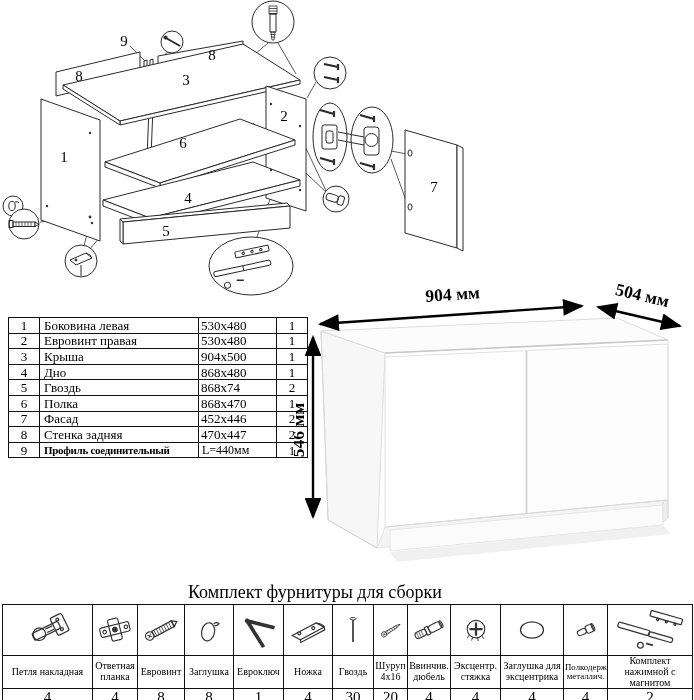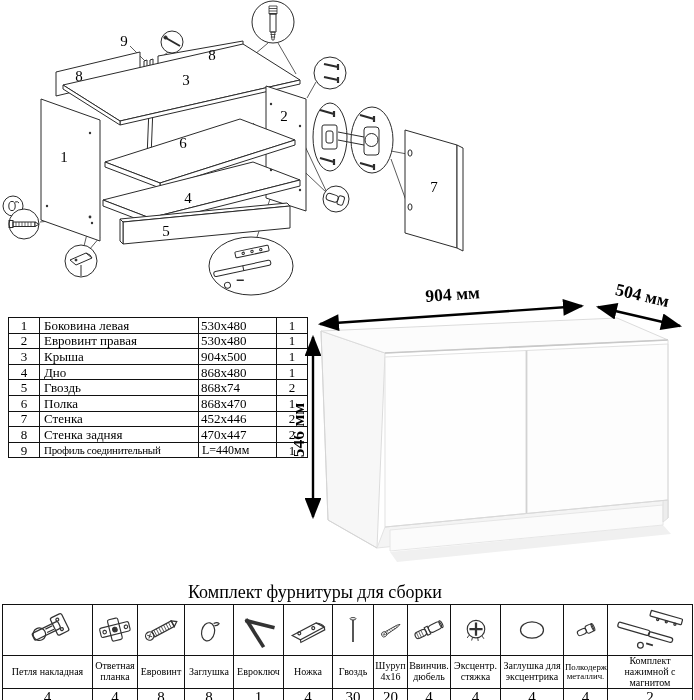--- a/index.html
+++ b/index.html
@@ -6,21 +6,21 @@
   body{width:694px;height:700px;background:#fff;position:relative;overflow:hidden;
        font-family:"Liberation Serif", serif;color:#000;}
   svg text{font-family:"Liberation Serif", serif;}
   .exploded{position:absolute;left:0;top:0;}
   .parts-table{position:absolute;left:8px;top:317px;border-collapse:collapse;table-layout:fixed;background:#fff;}
   .parts-table td{border:1.4px solid #111;height:14.6px;padding:0 2px;font-size:13px;line-height:1;white-space:nowrap;overflow:hidden;}
   .parts-table td.num{text-align:center;width:26px;}
   .parts-table td.pname{width:152px;padding-left:4px;}
   .parts-table td.psize{width:72px;text-align:left;}
   .parts-table td.pqty{width:26px;text-align:center;}
-  .parts-table tr.cond td.pname{font-size:11px;letter-spacing:-0.3px;}
+  .parts-table tr.cond td.pname{font-size:11px;letter-spacing:-0.3px;font-weight:bold;}
   .parts-table tr.cond td.psize{font-size:12px;text-align:left;padding-left:3px;}
   .cabinet{position:absolute;left:294px;top:284px;}
   .hw-title{position:absolute;left:60px;top:582px;width:510px;text-align:center;font-size:18px;}
   .hw-table{position:absolute;left:2px;top:604px;width:690px;border-collapse:collapse;table-layout:fixed;background:#fff;}
   .hw-table td{border:1.4px solid #111;padding:0;text-align:center;vertical-align:middle;overflow:hidden;}
   .hw-table tr.icons td{height:50px;}
   .hw-table tr.names td{height:27px;font-size:10px;line-height:1.08;padding:0 1px;}
   .hw-table tr.names td.sml{font-size:8.8px;}
   .hw-table tr.qtys td{height:16px;font-size:15px;line-height:1;}
   .hw-ico{display:block;margin:0 auto;}
@@ -235,21 +235,21 @@
         <td class="pqty">2</td>
       </tr>
     <tr>
         <td class="num">6</td>
         <td class="pname">Полка</td>
         <td class="psize">868x470</td>
         <td class="pqty">1</td>
       </tr>
     <tr>
         <td class="num">7</td>
-        <td class="pname">Стенка</td>
+        <td class="pname">Фасад</td>
         <td class="psize">452x446</td>
         <td class="pqty">2</td>
       </tr>
     <tr>
         <td class="num">8</td>
         <td class="pname">Стенка задняя</td>
         <td class="psize">470x447</td>
         <td class="pqty">2</td>
       </tr>
     <tr class="cond">

